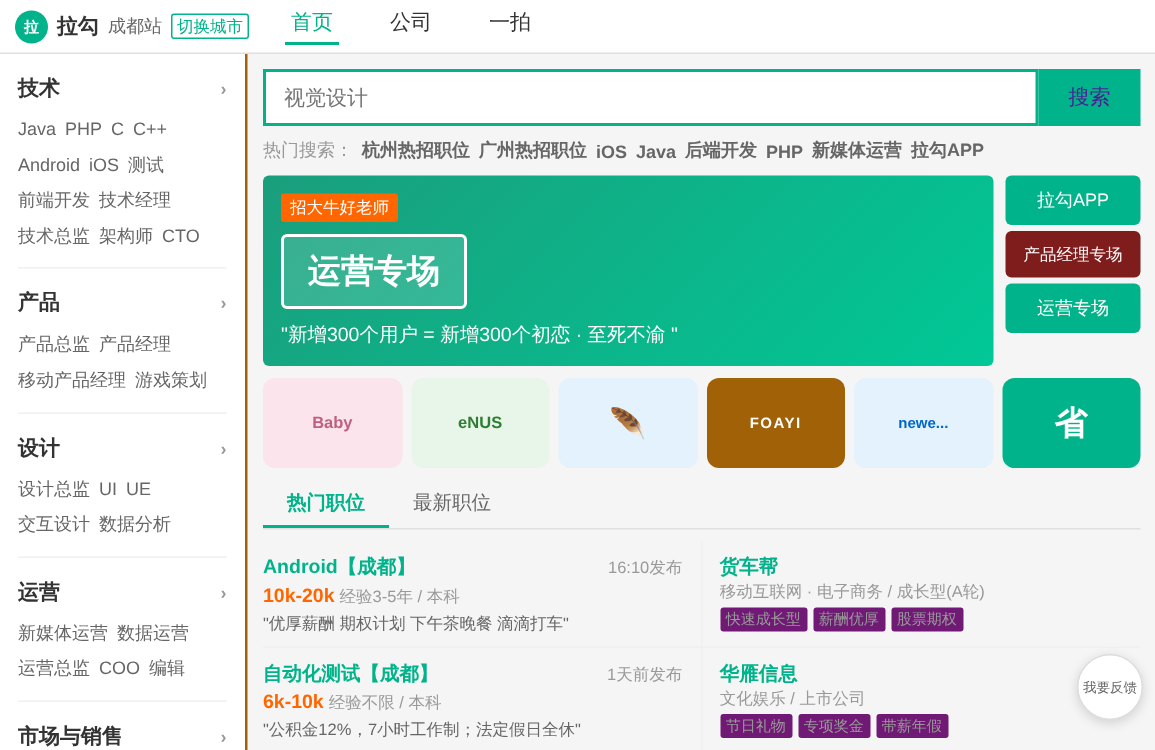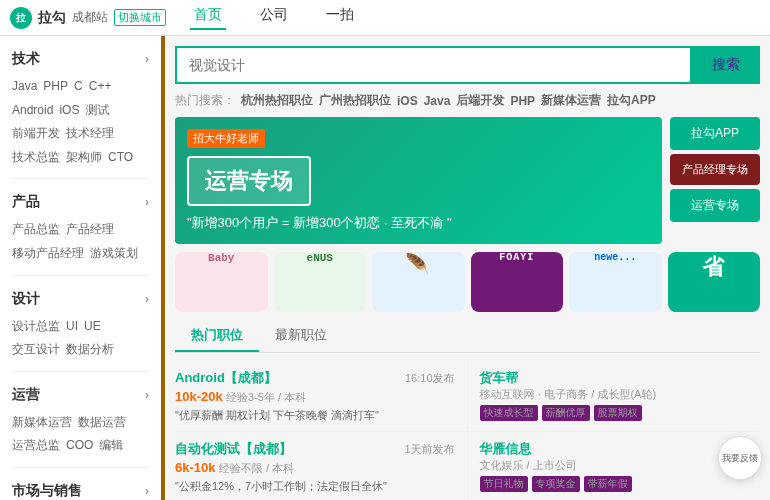--- a/index.html
+++ b/index.html
@@ -14,21 +14,21 @@
     .logo-city { color: #666; font-size: 12px; }
     .logo-switch { color: #00b38a; font-size: 11px; border: 1px solid #00b38a; padding: 0 3px; border-radius: 2px; cursor: pointer; }
     .nav { display: flex; gap: 30px; margin-left: 20px; }
     .nav-item { color: #333; font-size: 14px; cursor: pointer; padding: 0 4px; }
     .nav-item.active { color: #00b38a; border-bottom: 2px solid #00b38a; padding-bottom: 4px; }
 
     
     .main { display: flex; height: 464px; }
 
     
-    .sidebar { width: 165px; background: #fff; border-right: 4px solid #a16207; padding: 0; flex-shrink: 0; overflow-y: auto; }
+    .sidebar { width: 165px; background: #fff; border-right: 2px solid #a16207; padding: 0; flex-shrink: 0; overflow-y: auto; }
     .sidebar-section { padding: 8px 12px 4px; }
     .sidebar-section-title { color: #333; font-size: 14px; font-weight: bold; display: flex; justify-content: space-between; align-items: center; padding: 6px 0; }
     .sidebar-arrow { color: #999; font-size: 12px; }
     .sidebar-links { display: flex; flex-wrap: wrap; gap: 2px 6px; padding: 2px 0 6px; }
     .sidebar-link { color: #666; font-size: 12px; cursor: pointer; line-height: 1.8; }
     .sidebar-divider { height: 1px; background: #f0f0f0; margin: 0 12px; }
 
     
     .content { flex: 1; overflow-y: auto; padding: 10px; }
 
@@ -48,21 +48,21 @@
     .banner-label { background: #ff6600; color: #fff; font-size: 11px; padding: 2px 6px; border-radius: 2px; display: inline-block; margin-bottom: 8px; }
     .banner-title { background: rgba(255,255,255,0.15); border: 2px solid #fff; color: #fff; font-size: 22px; font-weight: bold; padding: 8px 16px; display: inline-block; border-radius: 4px; margin-bottom: 8px; }
     .banner-subtitle { color: #fff; font-size: 13px; }
     .right-panel { width: 90px; display: flex; flex-direction: column; gap: 4px; }
     .right-panel-app { background: #00b38a; color: #fff; text-align: center; padding: 8px 4px; border-radius: 4px; font-size: 12px; cursor: pointer; }
     .right-panel-pm { background: #7f1d1d; color: #fff; text-align: center; padding: 8px 4px; border-radius: 4px; font-size: 11px; cursor: pointer; }
     .right-panel-ops { background: #00b38a; color: #fff; text-align: center; padding: 8px 4px; border-radius: 4px; font-size: 12px; cursor: pointer; }
 
     
     .app-icons-row { display: flex; gap: 6px; margin-bottom: 8px; }
-    .app-icon { flex: 1; height: 60px; border-radius: 8px; display: flex; justify-content: center; overflow: hidden; font-family: Liberation Mono, monospace; }
+    .app-icon { flex: 1; height: 60px; border-radius: 8px; display: flex; align-items: center; justify-content: center; overflow: hidden; }
     .app-icon-1 { background: #f9e4ec; }
     .app-icon-2 { background: #e8f4e8; }
     .app-icon-3 { background: #e8eef8; }
     .app-icon-4 { background: #1a2a4a; }
     .app-icon-5 { background: #e8f0f8; }
     .app-icon-6 { background: #00b38a; }
 
     
     .tabs { display: flex; gap: 0; margin-bottom: 8px; border-bottom: 1px solid #e0e0e0; }
     .tab { padding: 6px 16px; font-size: 13px; cursor: pointer; color: #666; }
@@ -221,21 +221,21 @@
     <div class="app-icons-row">
       <div class="app-icon app-icon-1" style="background:#fce4ec;">
         <span style="font-size:11px;color:#c06080;font-weight:bold;">Baby</span>
       </div>
       <div class="app-icon app-icon-2" style="background:#e8f5e9;">
         <span style="font-size:11px;color:#2e7d32;font-weight:bold;">eNUS</span>
       </div>
       <div class="app-icon app-icon-3" style="background:#e3f2fd;">
         <span style="font-size:20px;color:#5c6bc0;">🪶</span>
       </div>
-      <div class="app-icon app-icon-4" style="background:#701a75;">
+      <div class="app-icon app-icon-4" style="background:#a16207;">
         <span style="font-size:10px;color:#fff;font-weight:bold;letter-spacing:1px;">FOAYI</span>
       </div>
       <div class="app-icon app-icon-5" style="background:#e3f2fd;">
         <span style="font-size:10px;color:#0066cc;font-weight:bold;">newe...</span>
       </div>
       <div class="app-icon app-icon-6" style="background:#00b38a;">
         <span style="font-size:22px;color:#fff;font-weight:bold;">省</span>
       </div>
     </div>
 

